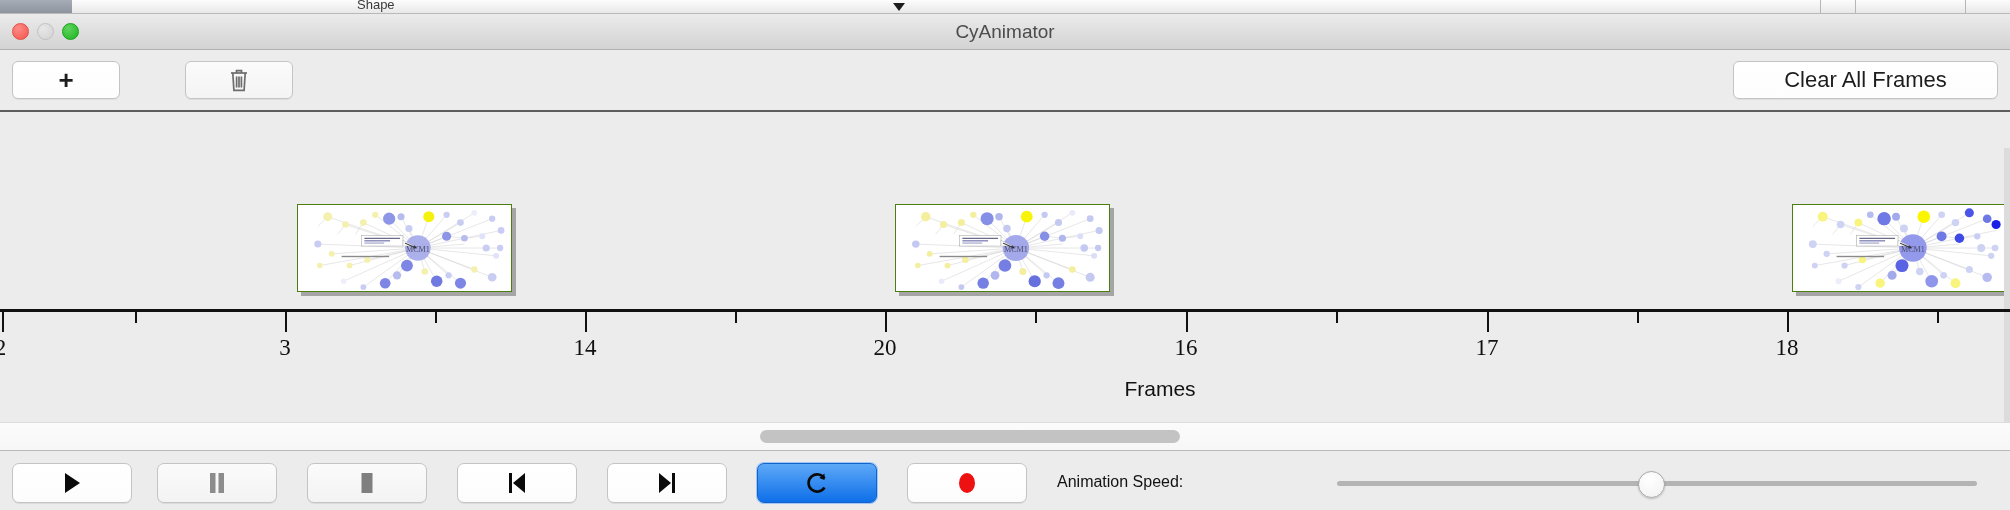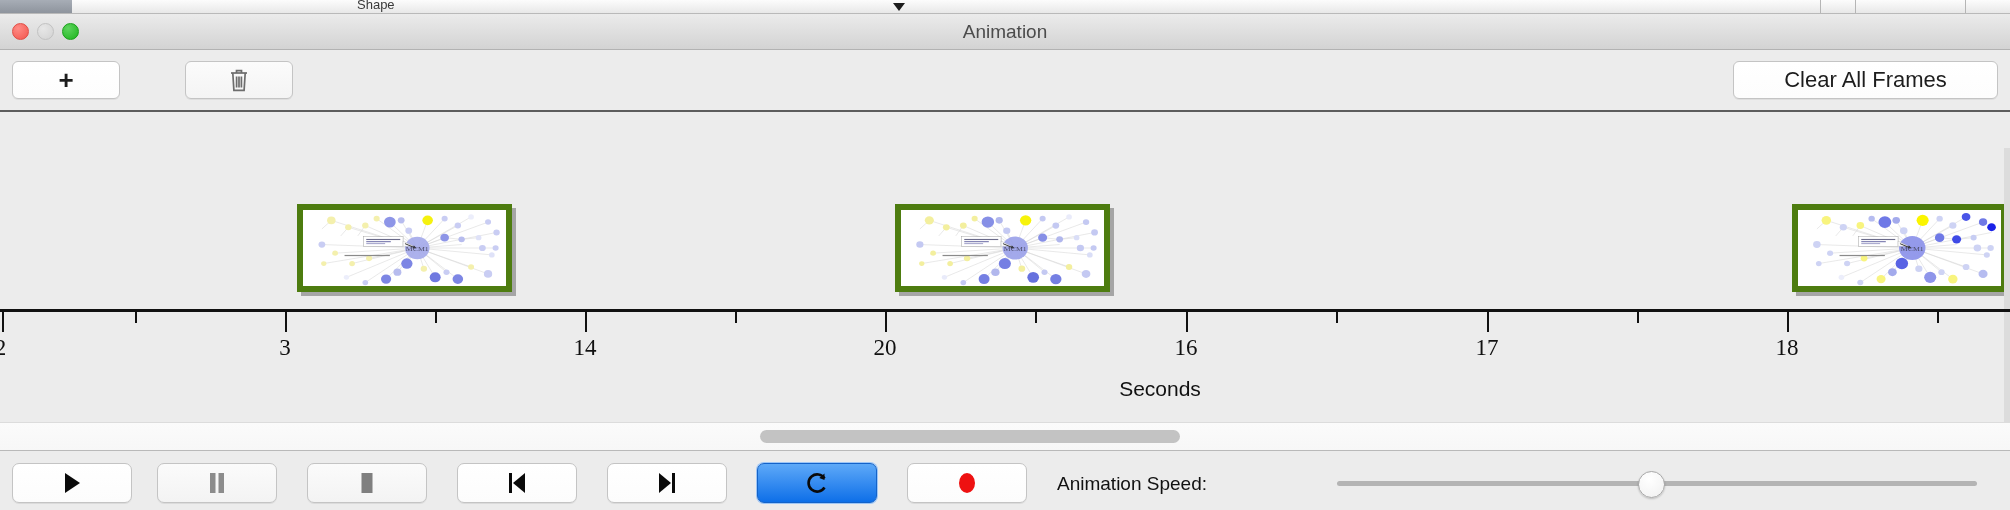--- a/index.html
+++ b/index.html
@@ -86,21 +86,21 @@
   .trash-svg { width: 22px; height: 26px; display:block; }
 
   
   .timeline {
     position: relative; height: 310px; background: #ececec; overflow: hidden;
   }
   .frame-thumb {
     position: absolute;
     box-sizing: border-box;
     background: #ffffff;
-    border: 6px solid #4d7c0f;
+    border: 1px solid #4d7c0f;
     box-shadow: 4px 4px 0 rgba(0,0,0,0.30);
   }
   .frame-thumb .netcanvas { position:absolute; inset:0; overflow:hidden; }
   .frame-thumb svg { width: 100%; height: 100%; display: block; }
 
   
   .axis {
     position: absolute; left: 0; right: 0; top: 197px; height: 3px;
     background: #111;
   }
@@ -143,21 +143,21 @@
   }
   .pbtn.disabled { background: linear-gradient(#fbfbfb, #f3f3f3); }
   .pbtn.active {
     background: linear-gradient(#5ea9f8, #0e6fe8);
     border: 1px solid #1463c9;
     box-shadow: 0 0 0 1px rgba(80,160,255,0.5);
   }
   .pbtn svg { display: block; }
 
   .speed-label {
-    position: absolute; top: 22px; font-size: 19px; color: #111;
+    position: absolute; top: 22px; font-size: 16px; color: #111;
     font-family: "Liberation Sans", sans-serif; white-space: nowrap;
   }
   .slider { position: absolute; top: 30px; height: 5px; border-radius: 3px; background: #b4b4b4; }
   .slider-thumb {
     position: absolute; top: 20px; width: 25px; height: 25px; border-radius: 50%;
     background: radial-gradient(circle at 40% 30%, #ffffff, #f0f0f0);
     border: 1px solid #a8a8a8; box-shadow: 0 1px 2px rgba(0,0,0,0.2);
   }
   
   .vsliver {
@@ -188,21 +188,21 @@
   </div>
 
   <div class="window">
 
     <div class="titlebar">
       <div class="traffic">
         <div class="light red"></div>
         <div class="light amber"></div>
         <div class="light green"></div>
       </div>
-      <div class="win-title">Animation</div>
+      <div class="win-title">CyAnimator</div>
     </div>
 
     <div class="toolbar">
       <div class="btn" id="add-frame-btn">
         <span>+</span>
       </div>
       <div class="btn flat" id="del-frame-btn">
         <span>
           <svg class="trash-svg" viewBox="0 0 22 26" fill="none" stroke="#6d6d6d" stroke-width="1.7">
             <path d="M3 6 h16"></path>
@@ -433,21 +433,21 @@
           <div class="tick major" style="left: 1186px;"></div>
           <div class="tick-label" style="left: 1186px;">16</div>
           <div class="tick minor" style="left: 1336px;"></div>
           <div class="tick major" style="left: 1487px;"></div>
           <div class="tick-label" style="left: 1487px;">17</div>
           <div class="tick minor" style="left: 1637px;"></div>
           <div class="tick major" style="left: 1787px;"></div>
           <div class="tick-label" style="left: 1787px;">18</div>
           <div class="tick minor" style="left: 1937px;"></div>
         </div>
-      <div class="axis-title" id="axis-title" style="left: 1160px;">Seconds</div>
+      <div class="axis-title" id="axis-title" style="left: 1160px;">Frames</div>
     </div>
 
     <div class="hscroll">
       <div class="hscroll-thumb" id="hthumb" style="left: 760px; width: 420px;"></div>
     </div>
 
     <div class="playbar">
 
       <div class="pbtn" style="left:12px;">
         <span>

